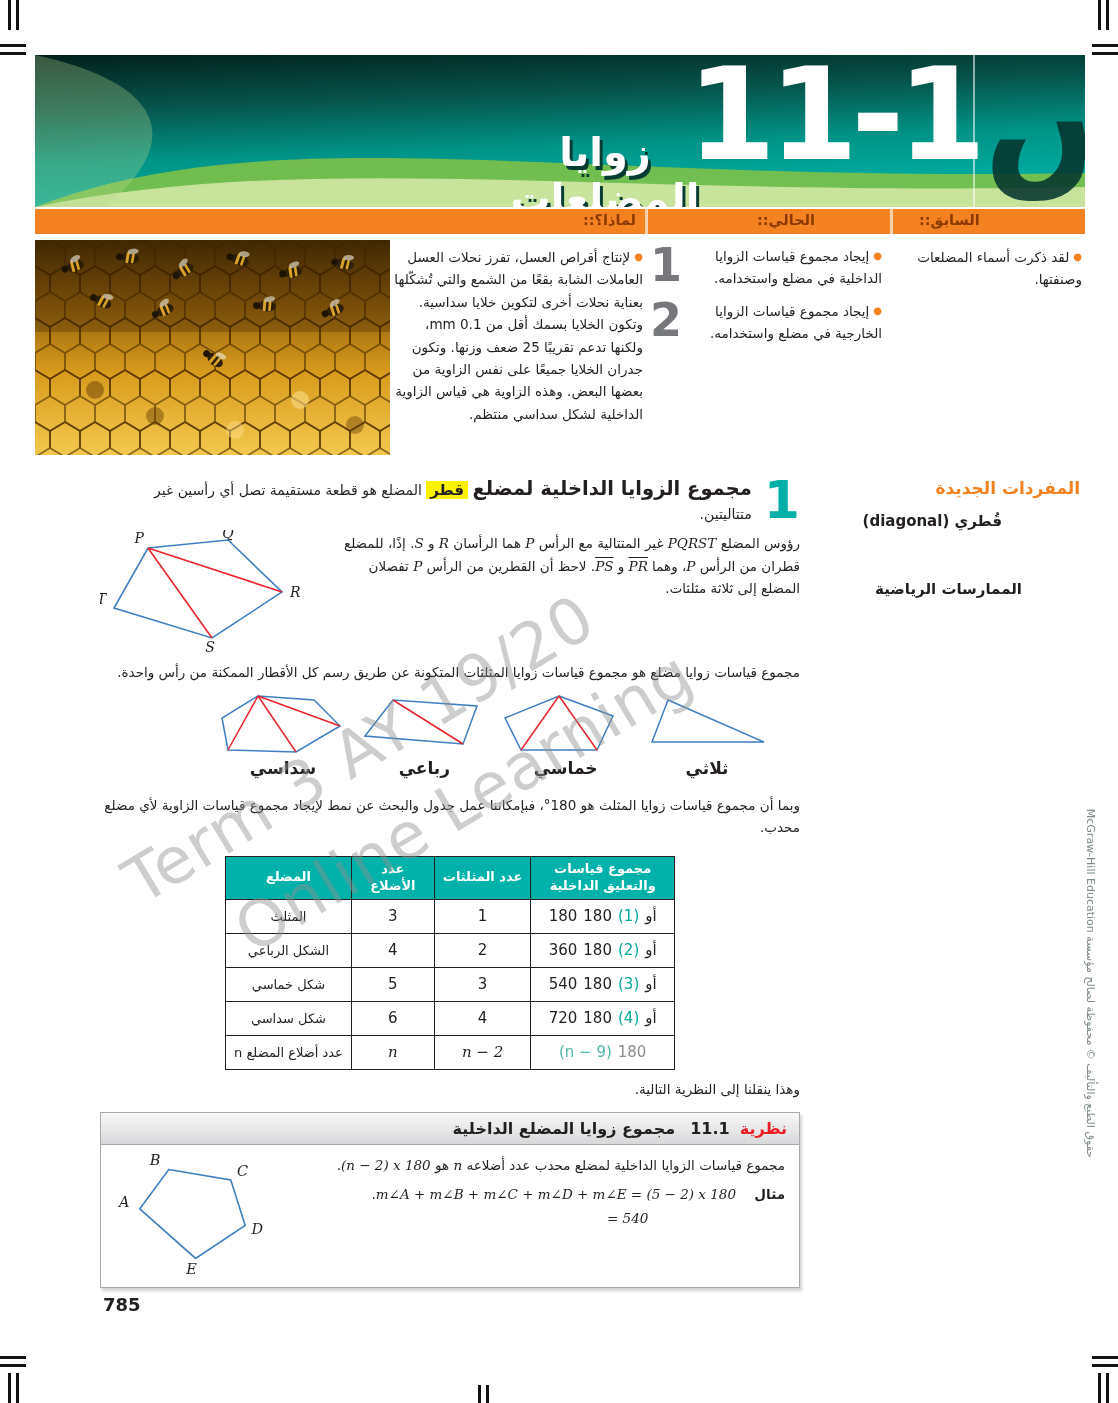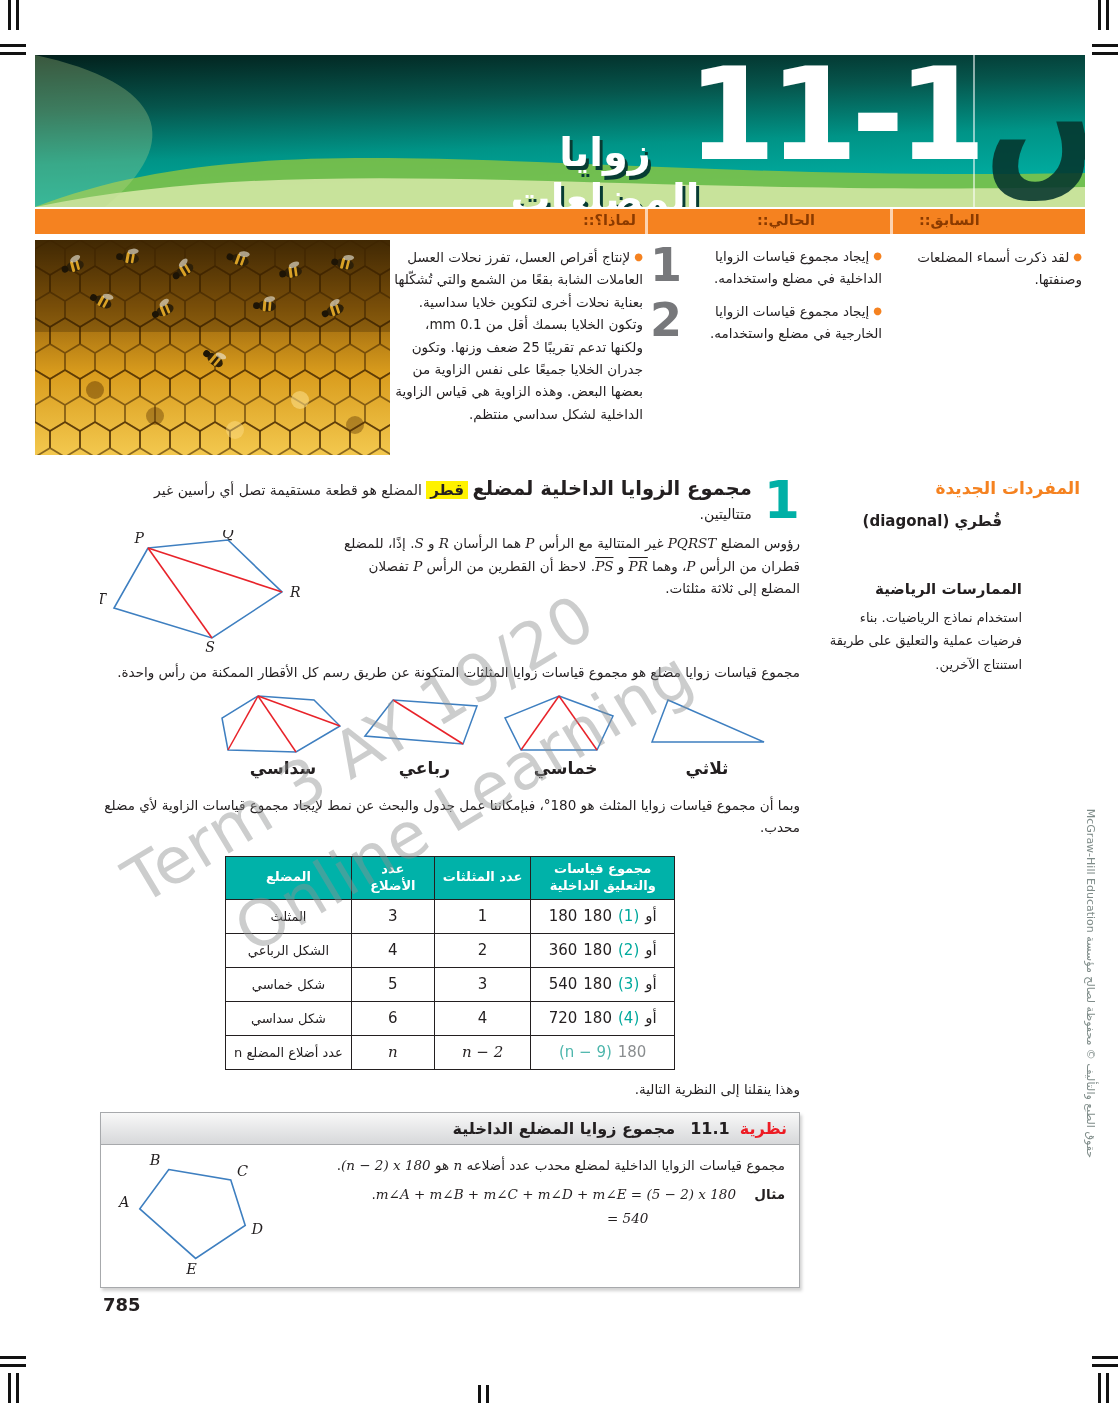--- a/index.html
+++ b/index.html
@@ -218,21 +218,20 @@
     <span class="bullet">●</span><span>لقد ذكرت أسماء المضلعات وصنفتها.</span>
   </div>
 
   <div class="sidebar">
     <div class="vocab-h">المفردات الجديدة</div>
     <div class="vocab-term">
       <span>قُطري</span>
       <span class="ltr">(diagonal)</span>
     </div>
     <div class="practices-h">الممارسات الرياضية</div>
-    <div class="practices-t">استخدام نماذج الرياضيات. بناء فرضيات عملية والتعليق على طريقة استنتاج الآخرين.</div>
   </div>
 
   <div class="main">
 
     <div class="lead">
       <span class="secnum">1</span>
       <span class="lead-h">مجموع الزوايا الداخلية لمضلع</span>
       <span class="hl">قطر</span>
       <span>المضلع هو قطعة مستقيمة تصل أي رأسين غير متتاليتين.</span>
     </div>

